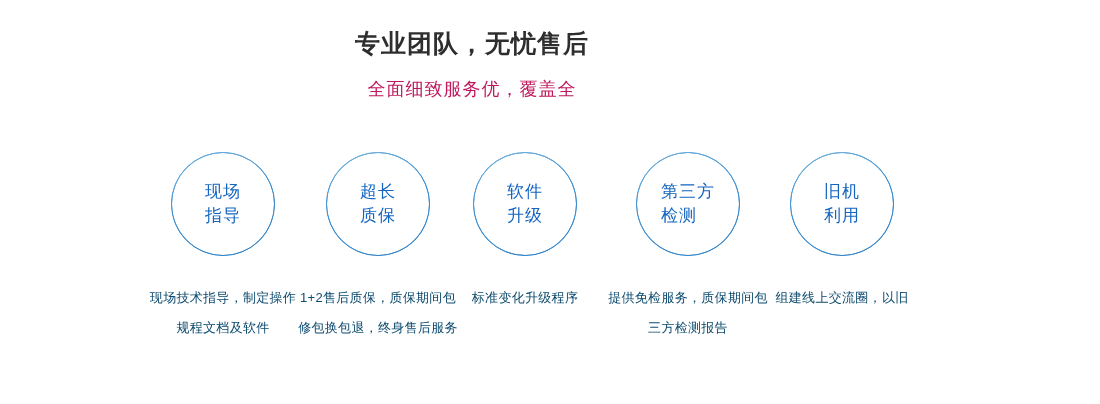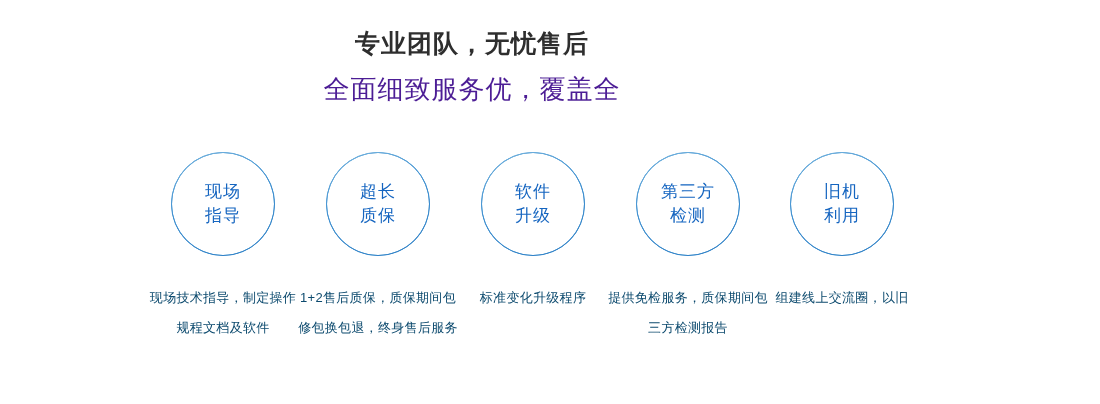--- a/index.html
+++ b/index.html
@@ -31,23 +31,23 @@
   .title {
     font-size: 25px;
     font-weight: bold;
     color: #2e2e2e;
     letter-spacing: 1px;
     line-height: 34px;
   }
 
   .subtitle {
     margin-top: 14px;
-    font-size: 26px;
+    font-size: 18px;
     font-weight: normal;
-    color: #4c1d95;
+    color: #be185d;
     letter-spacing: 1px;
     line-height: 30px;
   }
 
   
   .features {
     position: absolute;
     top: 152px;
     left: 171px;
     width: 723px;
@@ -55,21 +55,21 @@
   }
 
   .feature {
     position: absolute;
     top: 0;
     width: 104px;
   }
 
   .feature-0 { left: 0px; }
   .feature-1 { left: 155px; }
-  .feature-2 { left: 310px; }
+  .feature-2 { left: 302px; }
   .feature-3 { left: 465px; }
   .feature-4 { left: 619px; }
 
   .circle {
     position: relative;
     width: 104px;
     height: 104px;
     border-radius: 50%;
     background: #ffffff;
     background-clip: padding-box;
@@ -93,21 +93,20 @@
             mask-composite: exclude;
     pointer-events: none;
   }
 
   .circle-label {
     font-size: 17px;
     font-weight: normal;
     color: #1565c0;
     line-height: 24px;
     letter-spacing: 1px;
-    text-align: center;
     position: relative;
     z-index: 2;
   }
 
   .circle-label .l2 { display: block; }
 
   .caption {
     position: absolute;
     top: 131px;
     left: -43px;

